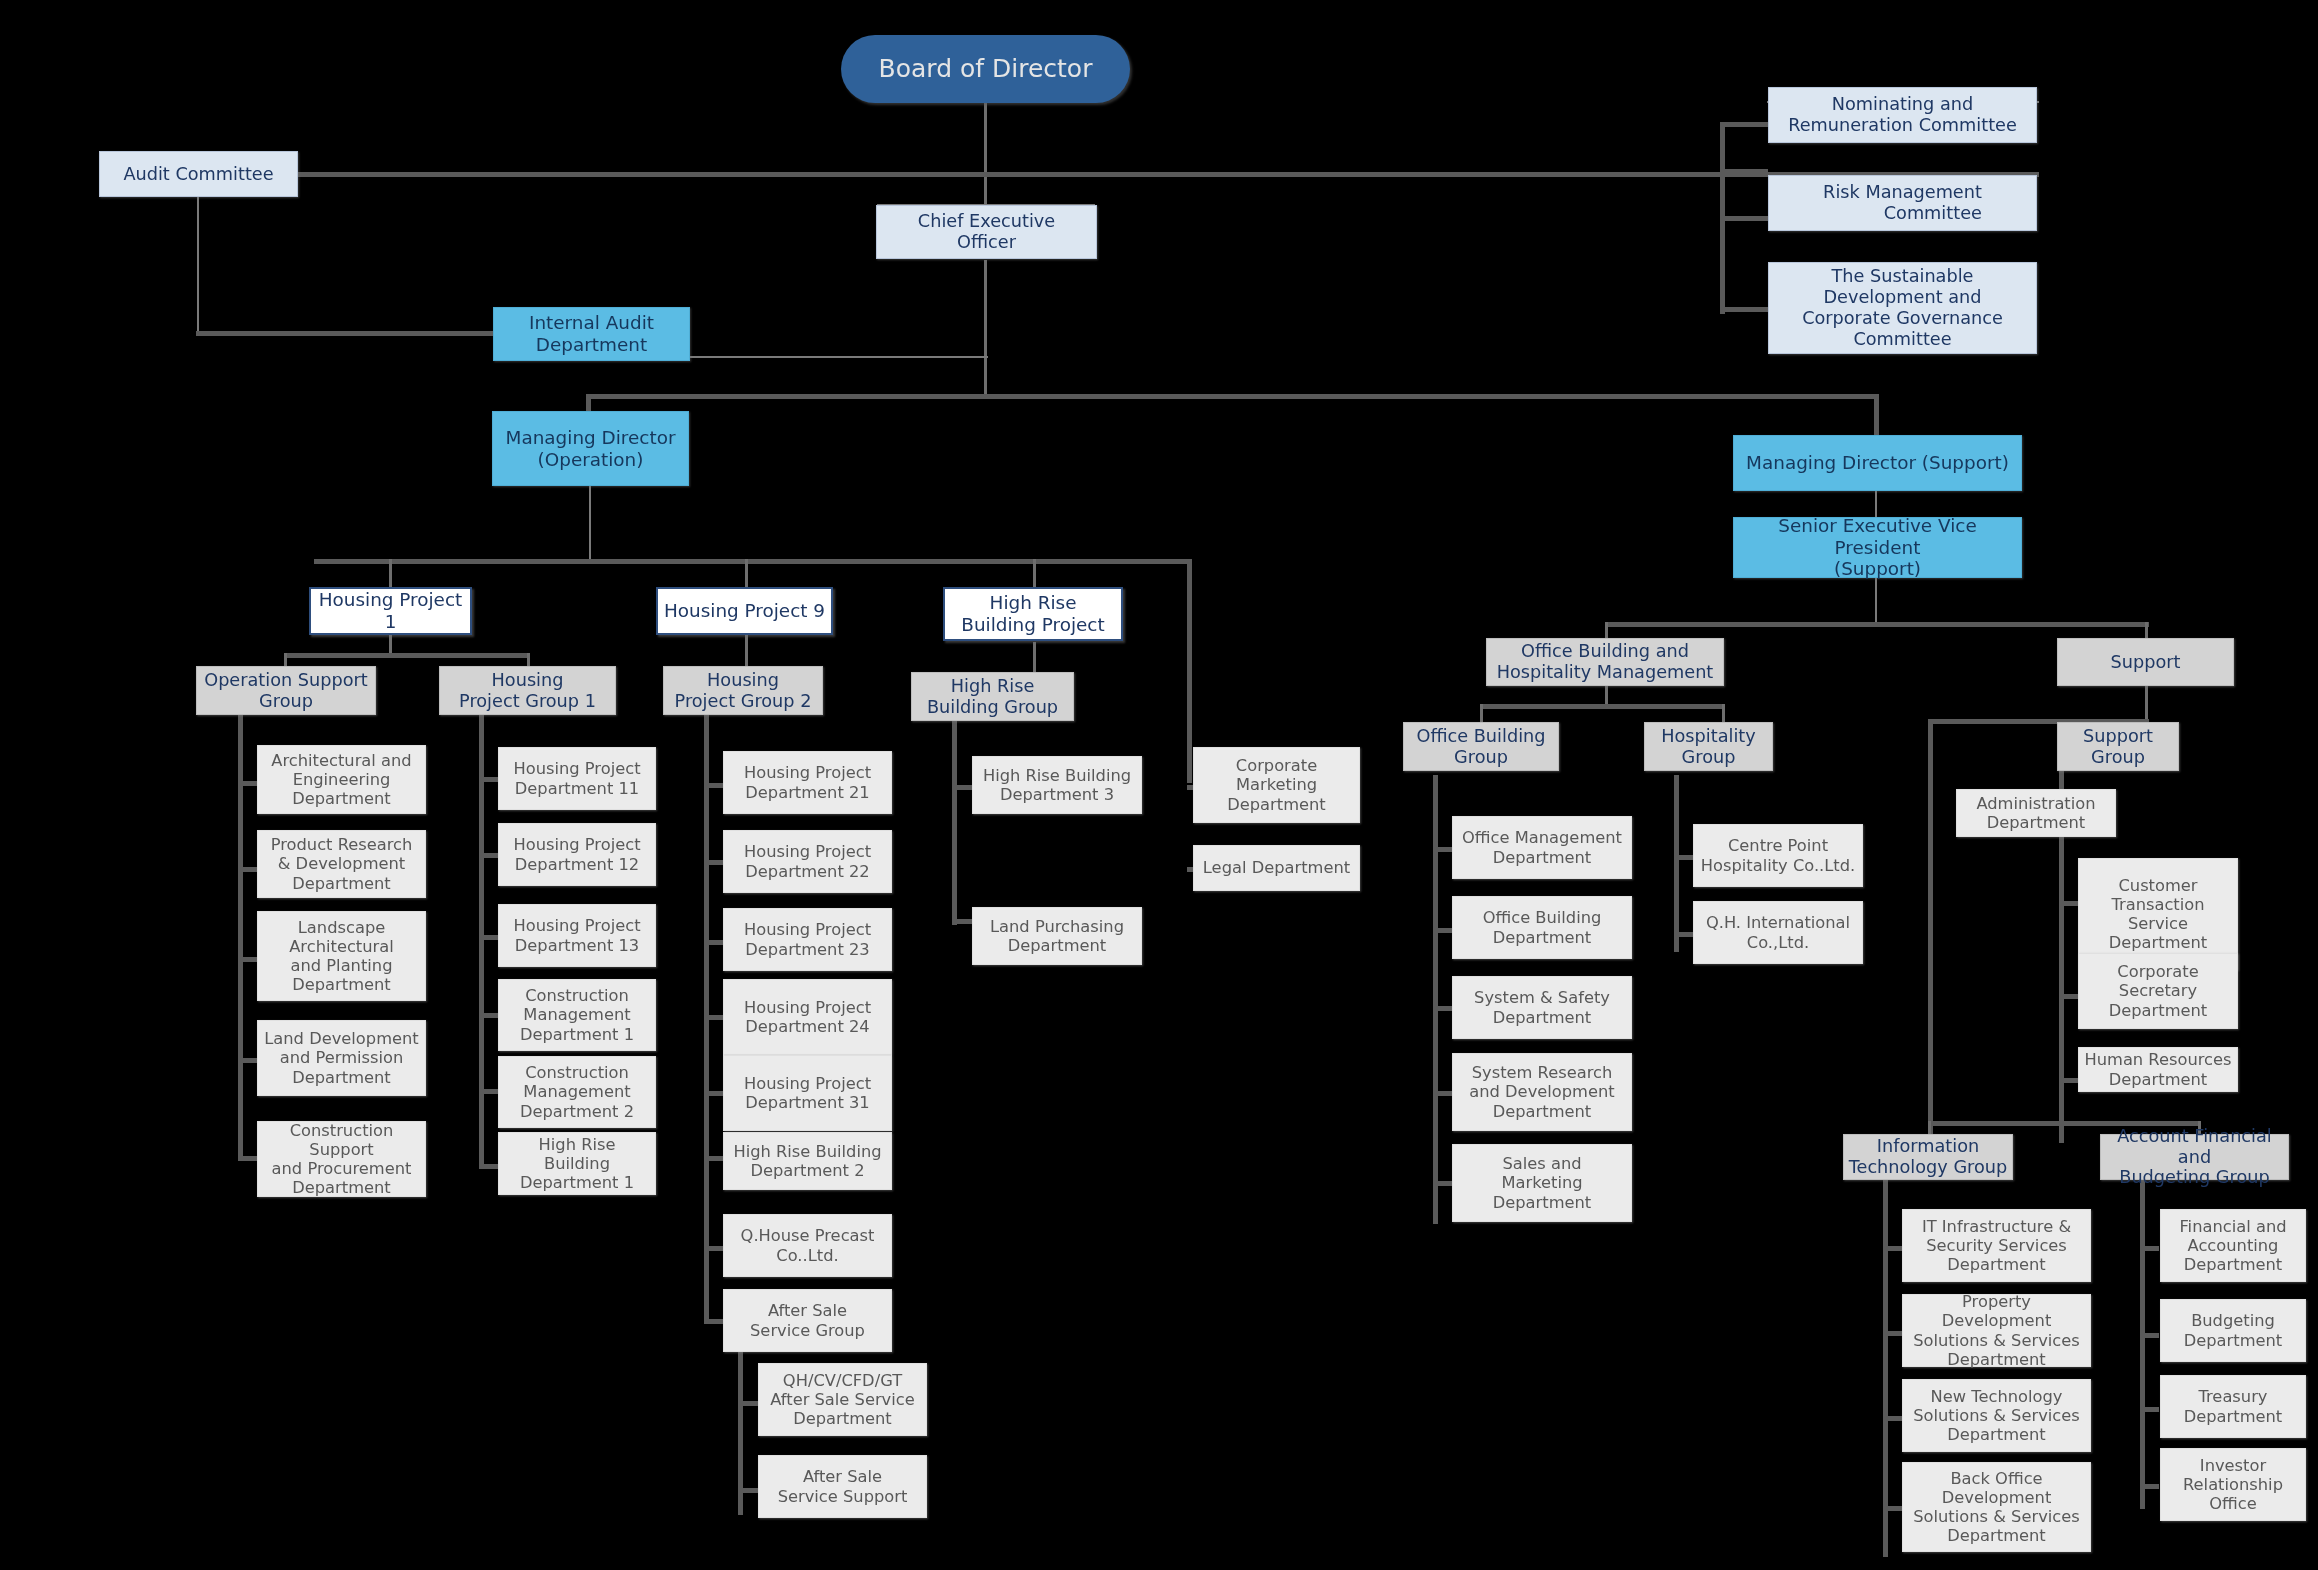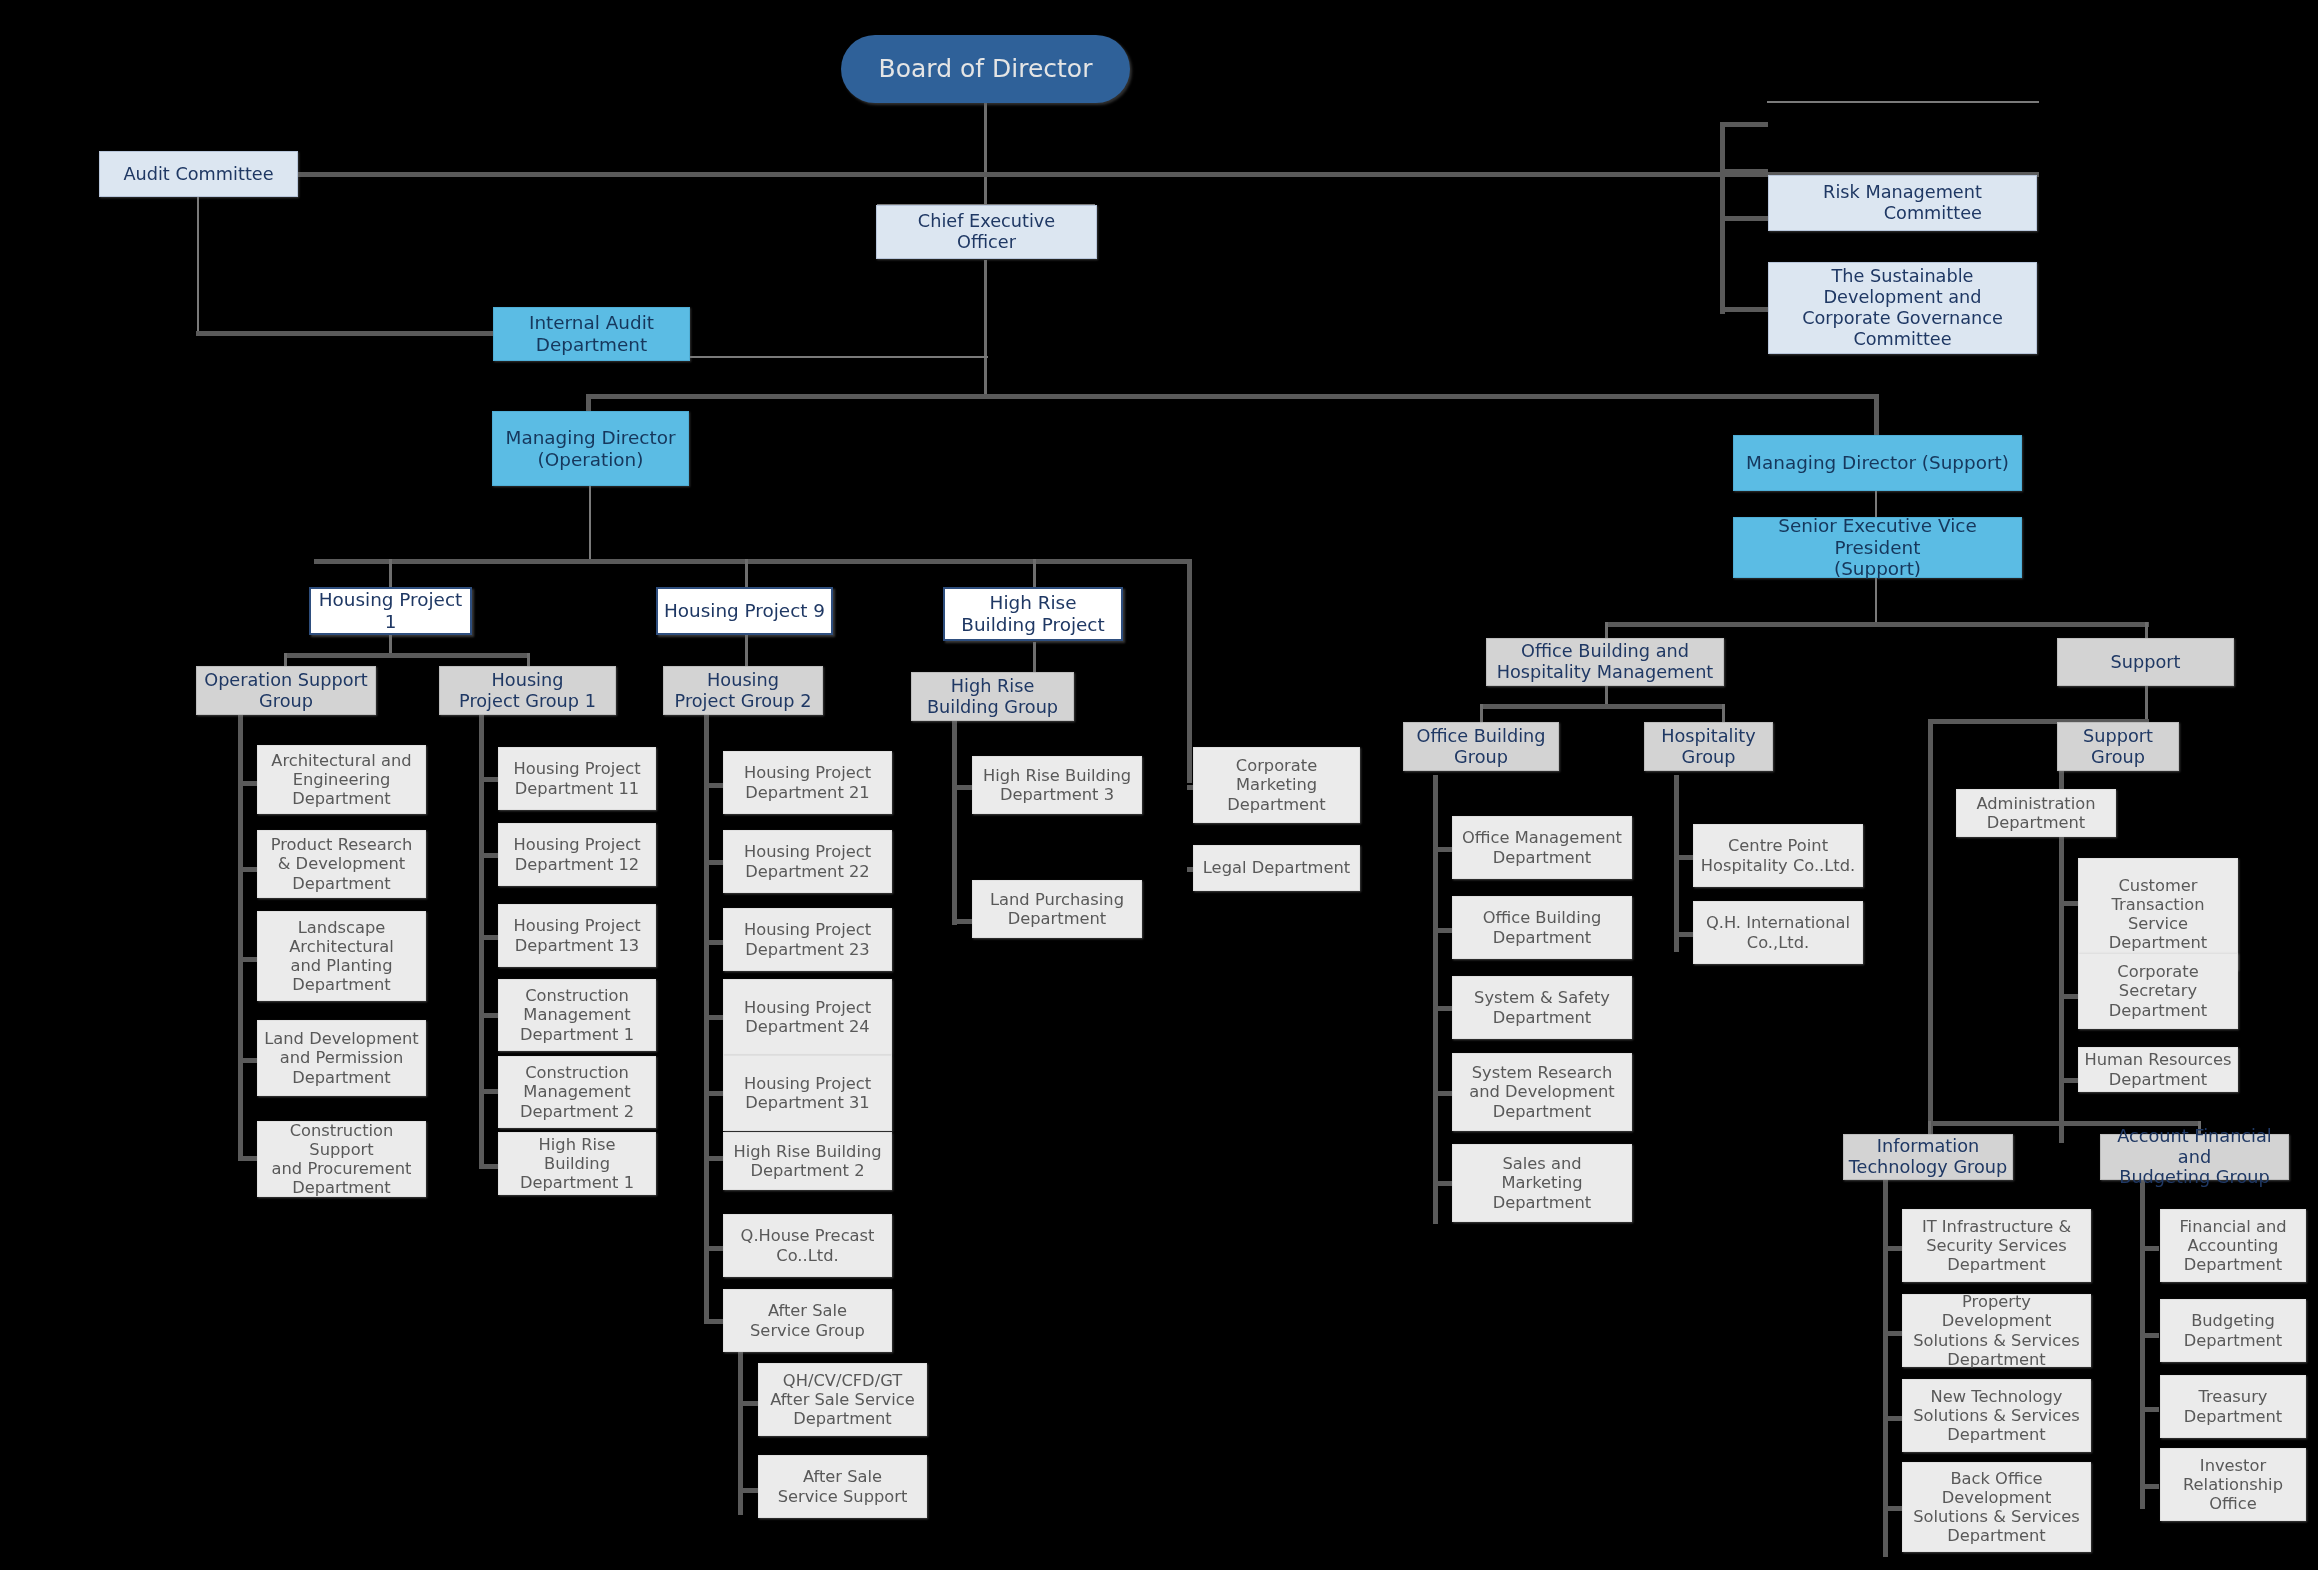--- a/index.html
+++ b/index.html
@@ -198,20 +198,21 @@
   <div class="ln h" style="left:2140px;top:1484px;width:19px;"></div>
 
   <div class="node sty-board" style="left:841px;top:35px;width:289px;height:68px;">Board of Director</div>
 
   <div class="node sty-pale" style="left:99px;top:151px;width:199px;height:46px;">Audit Committee</div>
 
   <div class="node sty-pale" style="left:876px;top:205px;width:221px;height:54px;">Chief Executive<br>Officer</div>
 
   <div class="node sty-cyan" style="left:493px;top:307px;width:197px;height:54px;">Internal Audit<br>Department</div>
 
+  <div class="node sty-pale" style="left:1768px;top:87px;width:269px;height:56px;">Nominating and<br>Remuneration Committee</div>
   <div class="node sty-pale" style="left:1768px;top:175px;width:269px;height:56px;text-align:right;">Risk Management<br>Committee</div>
   <div class="node sty-pale" style="left:1768px;top:262px;width:269px;height:92px;">The Sustainable<br>Development and<br>Corporate Governance<br>Committee</div>
 
   <div class="node sty-cyan" style="left:492px;top:411px;width:197px;height:75px;">Managing Director<br>(Operation)</div>
 
   <div class="node sty-cyan" style="left:1733px;top:435px;width:289px;height:56px;">Managing Director (Support)</div>
   <div class="node sty-cyan" style="left:1733px;top:517px;width:289px;height:61px;">Senior Executive Vice President<br>(Support)</div>
 
   <div class="node sty-white" style="left:309px;top:587px;width:163px;height:48px;">Housing Project 1</div>
   <div class="node sty-white" style="left:656px;top:587px;width:177px;height:48px;">Housing Project 9</div>
@@ -241,21 +242,21 @@
   <div class="node sty-dept" style="left:723px;top:979px;width:169px;height:76px;">Housing Project<br>Department 24</div>
   <div class="node sty-dept" style="left:723px;top:1055px;width:169px;height:76px;">Housing Project<br>Department 31</div>
   <div class="node sty-dept" style="left:723px;top:1132px;width:169px;height:58px;">High Rise Building<br>Department 2</div>
   <div class="node sty-dept" style="left:723px;top:1214px;width:169px;height:63px;">Q.House Precast<br>Co..Ltd.</div>
   <div class="node sty-dept" style="left:723px;top:1289px;width:169px;height:63px;">After Sale<br>Service Group</div>
 
   <div class="node sty-dept" style="left:758px;top:1363px;width:169px;height:73px;">QH/CV/CFD/GT<br>After Sale Service<br>Department</div>
   <div class="node sty-dept" style="left:758px;top:1455px;width:169px;height:63px;">After Sale<br>Service Support</div>
 
   <div class="node sty-dept" style="left:972px;top:756px;width:170px;height:58px;">High Rise Building<br>Department 3</div>
-  <div class="node sty-dept" style="left:972px;top:880px;width:170px;height:58px;">Land Purchasing<br>Department</div>
+  <div class="node sty-dept" style="left:972px;top:907px;width:170px;height:58px;">Land Purchasing<br>Department</div>
 
   <div class="node sty-dept" style="left:1193px;top:747px;width:167px;height:76px;">Corporate<br>Marketing<br>Department</div>
   <div class="node sty-dept" style="left:1193px;top:845px;width:167px;height:46px;">Legal Department</div>
 
   <div class="node sty-group" style="left:1486px;top:638px;width:238px;height:48px;">Office Building and<br>Hospitality Management</div>
   <div class="node sty-group" style="left:2057px;top:638px;width:177px;height:48px;">Support</div>
 
   <div class="node sty-group" style="left:1403px;top:722px;width:156px;height:49px;">Office Building<br>Group</div>
   <div class="node sty-group" style="left:1644px;top:722px;width:129px;height:49px;">Hospitality<br>Group</div>
   <div class="node sty-group" style="left:2057px;top:722px;width:122px;height:49px;">Support<br>Group</div>

